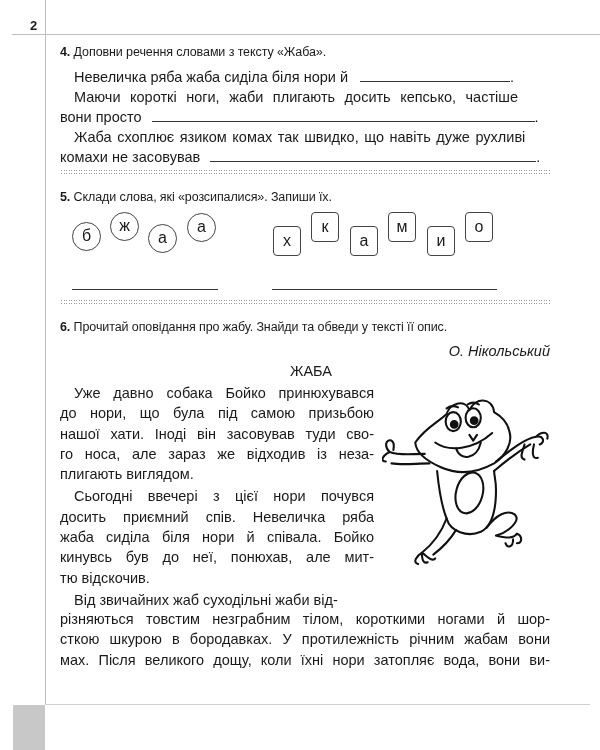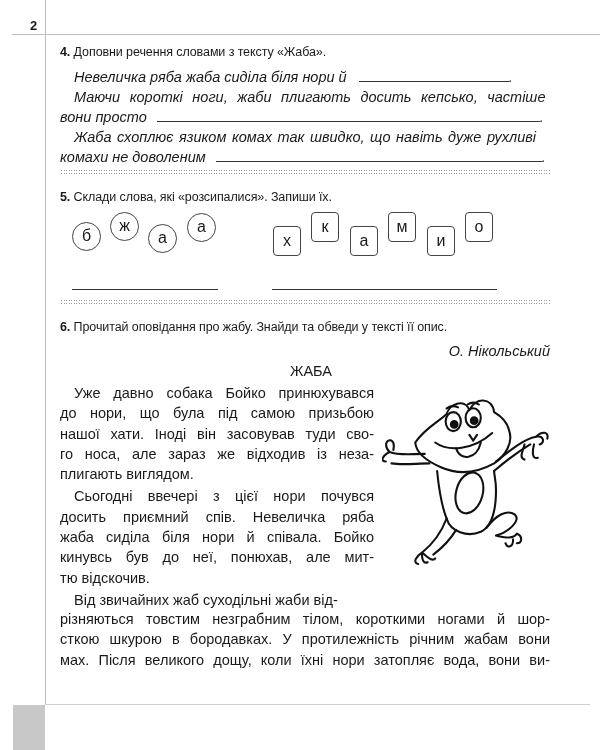--- a/index.html
+++ b/index.html
@@ -10,21 +10,21 @@
   .hline-bottom { position:absolute; left:45px; top:704px; width:545px; height:1px; background:#cfcfcf; }
   .gray-block { position:absolute; left:13px; top:705px; width:32px; height:45px; background:#c8c8c8; }
   .page-num { position:absolute; left:30px; top:18px; font-weight:bold; font-size:13px; }
 
   .sep { position:absolute; left:60px; width:490px; height:6px;
          background-image: radial-gradient(circle at 3px 3px, transparent 1.6px, #9a9a9a 1.7px, #9a9a9a 2.4px, transparent 2.5px);
          background-size:5px 6px; background-repeat:repeat-x; }
 
   .task-title { position:absolute; left:60px; font-size:12.5px; letter-spacing:-0.1px; }
   .task-title b { font-weight:bold; }
-  .para { position:absolute; left:60px; width:490px; font-size:14.5px; line-height:20px; text-align:justify;font-style:italic; }
+  .para { position:absolute; left:60px; width:490px; font-size:14.5px; line-height:20px; text-align:justify; }
   .line { display:block; white-space:nowrap; position:relative; }
   .indent { padding-left:14px; }
   .blank { display:inline-block; border-bottom:1px solid #333; height:12px; vertical-align:baseline; }
 
   .circle { position:absolute; width:27px; height:27px; border:1px solid #444; border-radius:50%;
             text-align:center; line-height:26px; font-size:16px; background:#fff; }
   .box { position:absolute; width:26px; height:28px; border:1px solid #444; border-radius:4px;
          text-align:center; line-height:27px; font-size:16px; background:#fff; }
   .answer-line { position:absolute; height:1px; background:#333; }
 
@@ -54,21 +54,21 @@
     <span>Невеличка ряба жаба сиділа біля нори й</span>
     <span class="blank" style="width:150px; margin-left:8px;"></span><span>.</span>
   </span>
   <span class="line indent" style="word-spacing:5.5px;">Маючи короткі ноги, жаби плигають досить кепсько, частіше</span>
   <span class="line">
     <span>вони просто</span>
     <span class="blank" style="width:383px; margin-left:6px;"></span><span>.</span>
   </span>
   <span class="line indent" style="word-spacing:1.5px;">Жаба схоплює язиком комах так швидко, що навіть дуже рухливі</span>
   <span class="line">
-    <span>комахи не доволеним</span>
+    <span>комахи не засовував</span>
     <span class="blank" style="width:326px; margin-left:6px;"></span><span>.</span>
   </span>
 </div>
 
 <div class="sep" style="top:169px;"></div>
 
 <div class="task-title" style="top:190px;">
   <b>5.</b>
   <span>Склади слова, які «розсипалися». Запиши їх.</span>
 </div>

